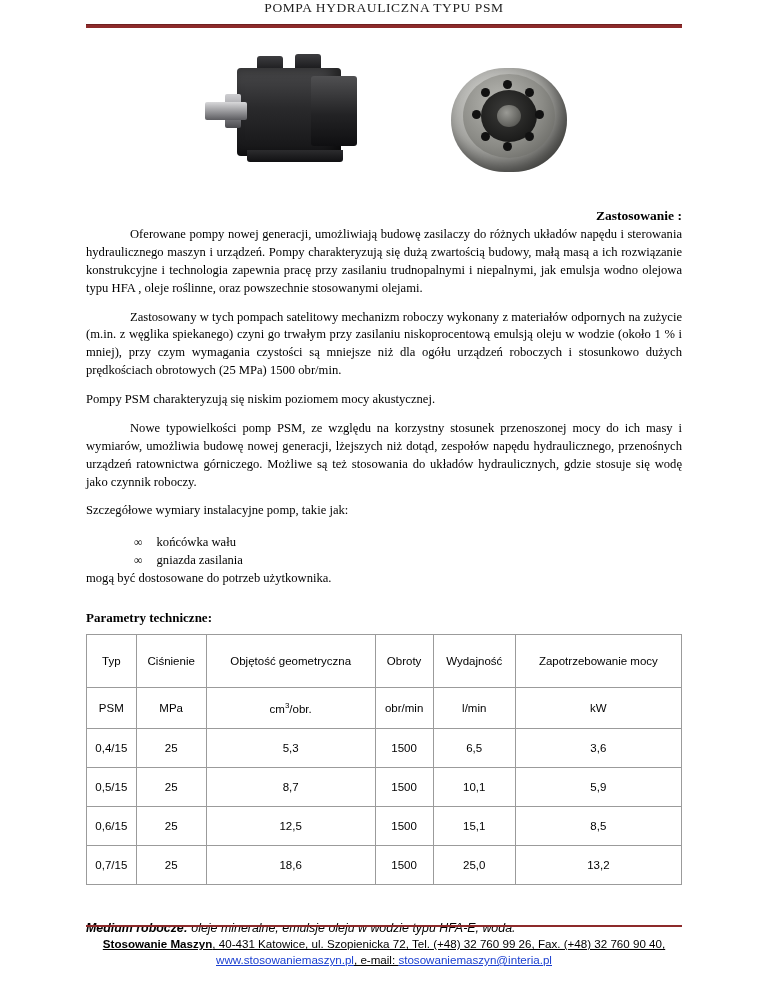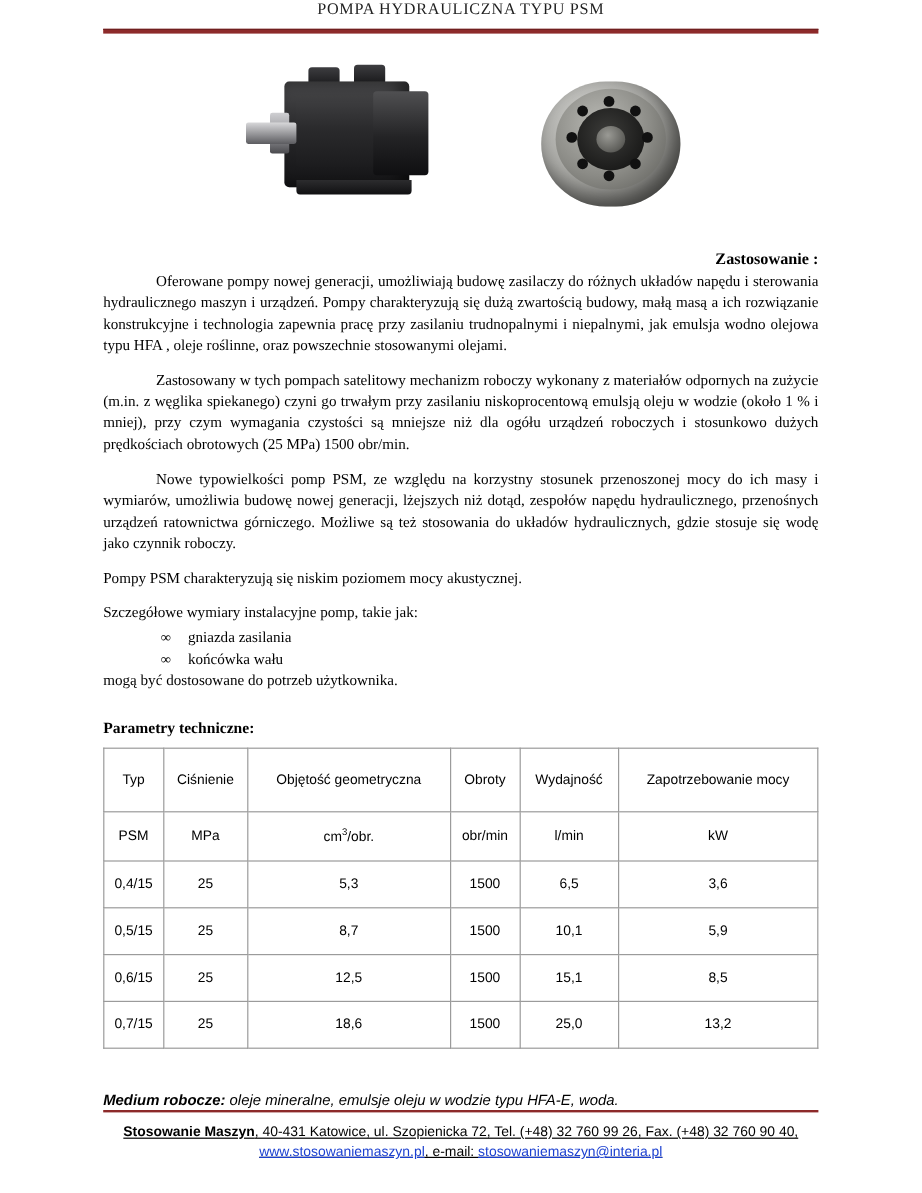--- a/index.html
+++ b/index.html
@@ -282,29 +282,29 @@
       <div class="tooth" style="left:36px;top:74px;"></div>
       <div class="tooth" style="left:27px;top:52px;"></div>
       <div class="tooth" style="left:36px;top:30px;"></div>
     </div>
   </div>
 
   <h2 class="section">Zastosowanie :</h2>
 
   <p class="body indent">Oferowane pompy nowej generacji, umożliwiają budowę zasilaczy do różnych układów napędu i sterowania hydraulicznego maszyn i urządzeń. Pompy charakteryzują się dużą zwartością budowy, małą masą a ich rozwiązanie konstrukcyjne i technologia zapewnia pracę przy zasilaniu trudnopalnymi i niepalnymi, jak emulsja wodno olejowa typu HFA , oleje roślinne, oraz powszechnie stosowanymi olejami.</p>
   <p class="body indent">Zastosowany w tych pompach satelitowy mechanizm roboczy wykonany z materiałów odpornych na zużycie (m.in. z węglika spiekanego) czyni go trwałym przy zasilaniu niskoprocentową emulsją oleju w wodzie (około 1 % i mniej), przy czym wymagania czystości są mniejsze niż dla ogółu urządzeń roboczych i stosunkowo dużych prędkościach obrotowych (25 MPa) 1500 obr/min.</p>
+  <p class="body">Pompy PSM charakteryzują się niskim poziomem mocy akustycznej.</p>
   <p class="body indent">Nowe typowielkości pomp PSM, ze względu na korzystny stosunek przenoszonej mocy do ich masy i wymiarów, umożliwia budowę nowej generacji, lżejszych niż dotąd, zespołów napędu hydraulicznego, przenośnych urządzeń ratownictwa górniczego. Możliwe są też stosowania do układów hydraulicznych, gdzie stosuje się wodę jako czynnik roboczy.</p>
-  <p class="body">Pompy PSM charakteryzują się niskim poziomem mocy akustycznej.</p>
-  <p class="body" style="margin-bottom:3px;">Szczegółowe wymiary instalacyjne pomp, takie jak:</p>
-
+  <p class="body" style="margin-bottom:14px;">Szczegółowe wymiary instalacyjne pomp, takie jak:</p>
+
+  <p class="list-line">
+    <span class="inf">∞</span><span>końcówka wału</span>
+  </p>
   <p class="list-line">
     <span class="inf">∞</span><span>gniazda zasilania</span>
-  </p>
-  <p class="list-line">
-    <span class="inf">∞</span><span>końcówka wału</span>
   </p>
   <p class="body nolead">mogą być dostosowane do potrzeb użytkownika.</p>
 
   <h3 class="params">Parametry techniczne:</h3>
 
   <table class="tech">
     <thead>
       <tr>
         <th>Typ</th>
         <th>Ciśnienie</th>

